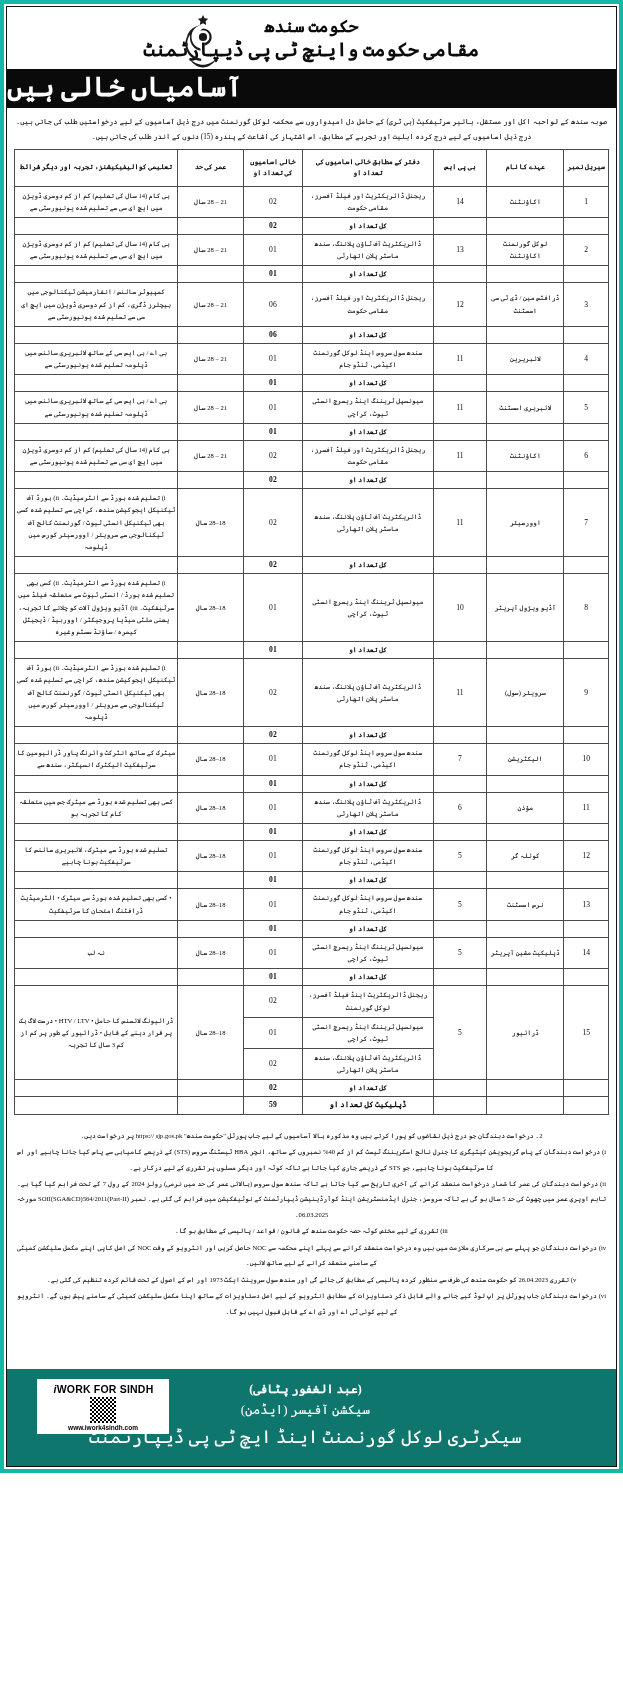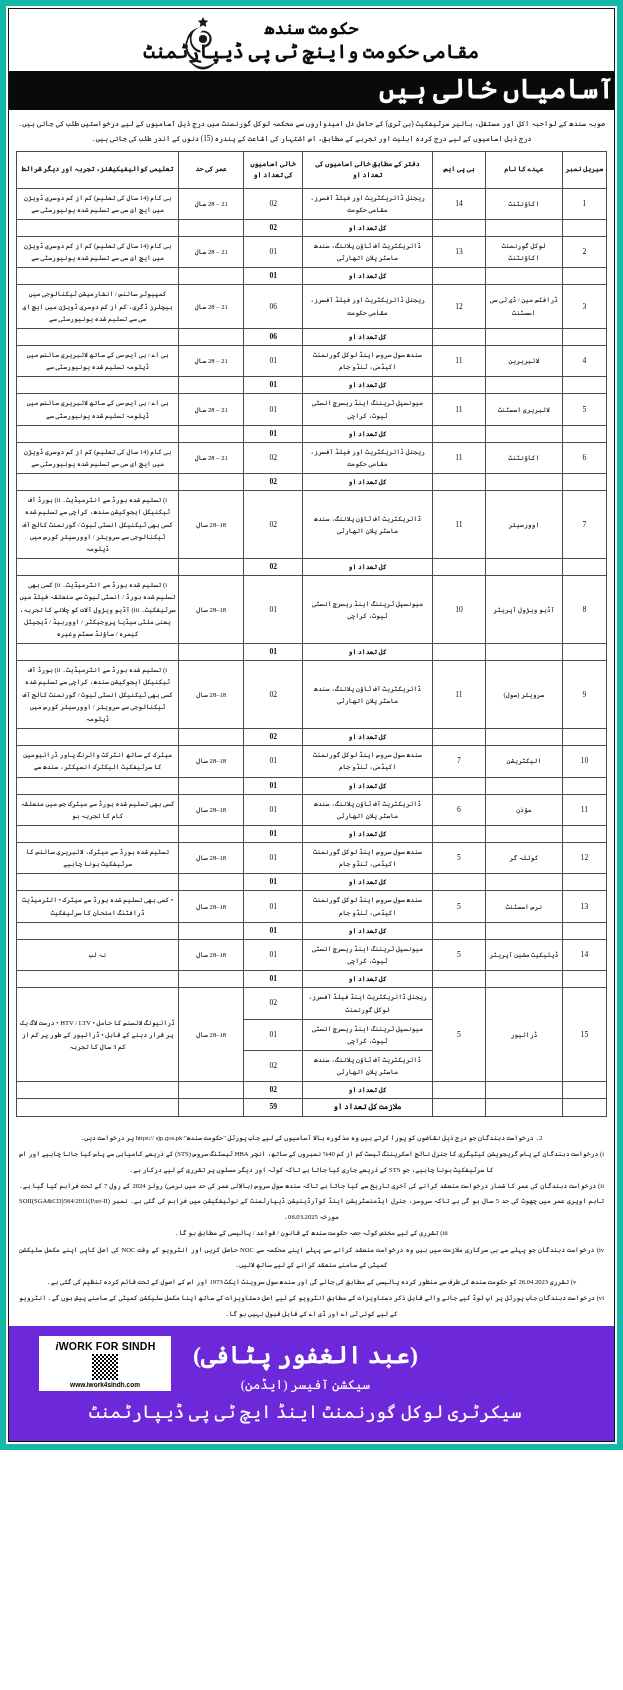--- a/index.html
+++ b/index.html
@@ -7,21 +7,21 @@
   body{
     width:623px;
     font-family:"Liberation Serif","DejaVu Serif",serif;
     color:#0b0b0b;
     -webkit-font-smoothing:antialiased;
   }
   .ad{
     width:623px;
     box-sizing:border-box;
     background:#ffffff;
-    border:6px solid #14b8a6;
+    border:4px solid #14b8a6;
     padding:0;
     position:relative;
   }
   .ad-inner{
     border:1px solid #111;
     margin:2px;
     padding:0;
   }
 
   
@@ -46,21 +46,21 @@
   .crest{
     position:absolute;
     top:6px;
     left:50%;
     transform:translateX(-130px);
     width:42px;height:58px;
   }
   .banner{
     background:#0a0a0a;
     color:#fff;
-    text-align:right;
+    text-align:left;
     padding:4px 0 7px 0;
     font-size:27px;
     font-weight:bold;
     letter-spacing:1px;
     line-height:1.05;
   }
 
   
   .intro{
     padding:7px 9px 3px 9px;
@@ -128,29 +128,30 @@
     direction:ltr;
     text-align:left;
     font-family:"Liberation Sans",sans-serif;
     font-size:10px;
     font-weight:bold;
     letter-spacing:.2px;
   }
 
   
   .footer{
-    background:#6d28d9;
+    background:#0f766e;
     color:#fff;
     position:relative;
     padding:11px 12px 13px 0;
     text-align:center;
     min-height:86px;
     box-sizing:border-box;
-  }
-  .sig-name{font-size:24px;font-weight:bold;line-height:1.5;}
+    margin-top:45px;
+  }
+  .sig-name{font-size:12px;font-weight:bold;line-height:1.5;}
   .sig-role{font-size:13px;line-height:1.7;margin-top:1px;}
   .sig-dept{font-size:18px;line-height:1.7;margin-top:1px;}
   .logo-box{
     position:absolute;
     top:10px;
     left:30px;
     width:132px;
     background:#fff;
     color:#000;
     padding:4px 3px 3px 3px;
@@ -501,21 +502,21 @@
               <td></td>
               <td class="tlabel">کل تعداد او</td>
               <td class="num">02</td>
               <td></td>
               <td></td>
             </tr>
             <tr class="total grand">
               <td></td>
               <td></td>
               <td></td>
-              <td class="tlabel big">ملازمت کل تعداد او</td>
+              <td class="tlabel big">ڈپلیکیٹ کل تعداد او</td>
               <td class="num big">59</td>
               <td></td>
               <td></td>
             </tr>
           </tbody>
     </table>
   </div>
 
   <div class="notes" id="notes-block">
         <p>2۔ درخواست دہندگان جو درج ذیل نقاضوں کو پورا کرتے ہیں وہ مذکورہ بالا آسامیوں کے لیے جاب پورٹل "حکومت سندھ" https:// sjp.gos.pk پر درخواست دیں۔</p>

